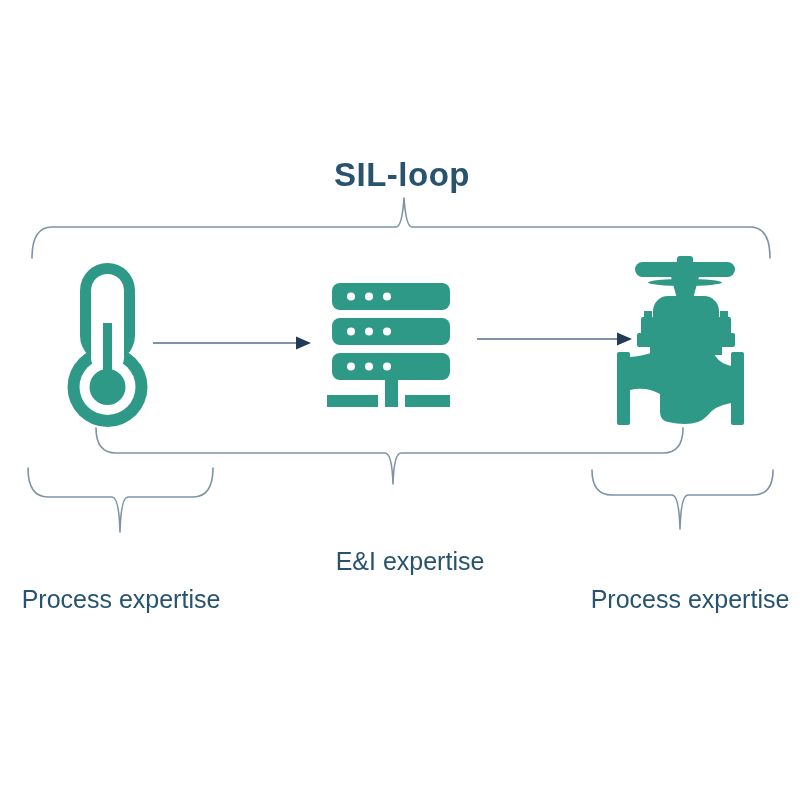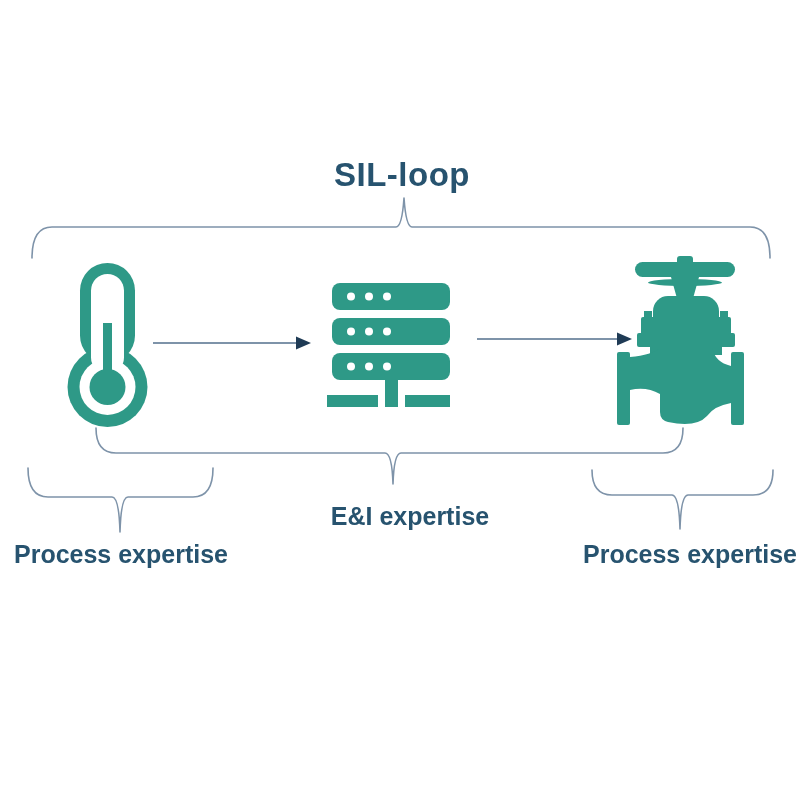--- a/index.html
+++ b/index.html
@@ -42,21 +42,22 @@
     white-space: nowrap;
     transform: translateX(-50%);
   }
   .title {
     font-size: 33px;
     font-weight: bold;
     letter-spacing: 0.5px;
   }
   .brace-label {
     font-size: 25px;
-    font-weight: bold;
+    font-weight: normal;
+    margin-top: 45px;
   }
 </style>
 </head>
 <body>
 
 <div class="canvas">
 
   <div class="label title" style="left:402px; top:156px;">SIL-loop</div>
 
   <div class="label brace-label" style="left:121px; top:540px;">Process expertise</div>

